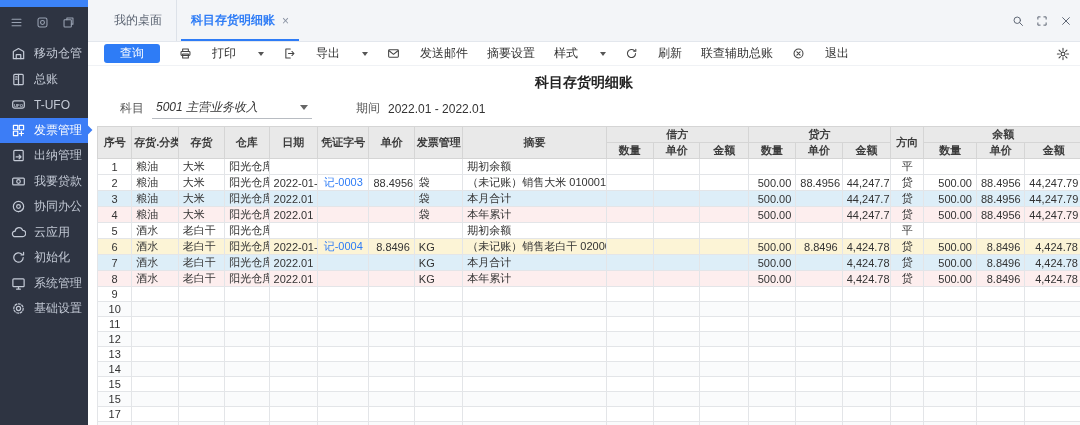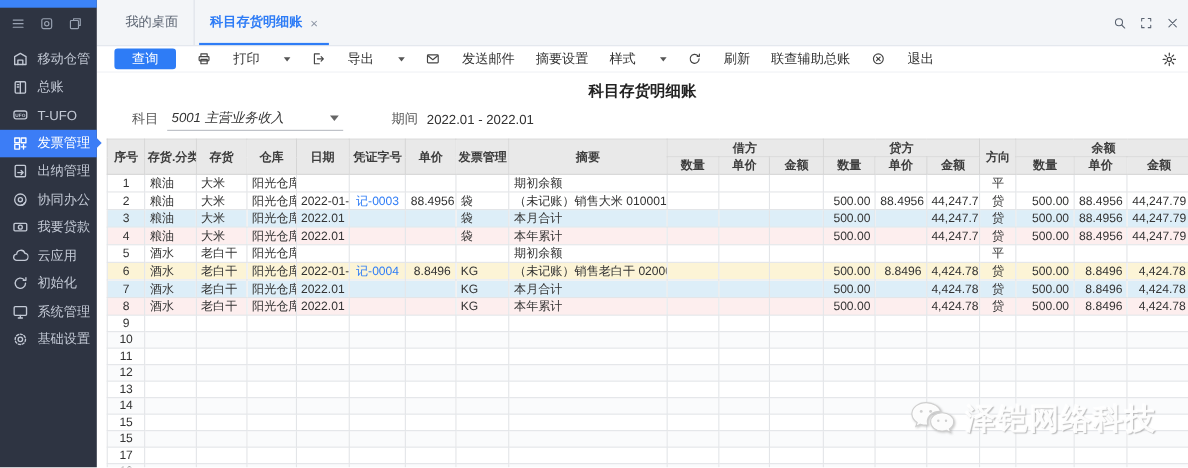--- a/index.html
+++ b/index.html
@@ -141,35 +141,35 @@
             <svg viewBox="0 0 16 16" fill="none" stroke="currentColor" stroke-width="1.3" stroke-linecap="round" stroke-linejoin="round">
               <rect x="3" y="2.5" width="10" height="11" rx="1"></rect>
               <path d="M5.5 9.5h5M8.7 7.5l2 2-2 2"></path>
             </svg>
           </span>
           <span>出纳管理</span>
         </div>
         <div class="side-item">
           <span style="display: flex;">
             <svg viewBox="0 0 16 16" fill="none" stroke="currentColor" stroke-width="1.3" stroke-linecap="round" stroke-linejoin="round">
+              <rect x="1.8" y="4.4" width="12.4" height="7.2" rx="1"></rect>
+              <circle cx="8" cy="8" r="1.9"></circle>
+            </svg>
+          </span>
+          <span>我要贷款</span>
+        </div>
+        <div class="side-item">
+          <span style="display: flex;">
+            <svg viewBox="0 0 16 16" fill="none" stroke="currentColor" stroke-width="1.3" stroke-linecap="round" stroke-linejoin="round">
               <circle cx="8" cy="8" r="5.5"></circle>
               <circle cx="8" cy="8" r="2"></circle>
               <path d="M12.6 10.6A5.5 5.5 0 018 13.5"></path>
             </svg>
           </span>
           <span>协同办公</span>
-        </div>
-        <div class="side-item">
-          <span style="display: flex;">
-            <svg viewBox="0 0 16 16" fill="none" stroke="currentColor" stroke-width="1.3" stroke-linecap="round" stroke-linejoin="round">
-              <rect x="1.8" y="4.4" width="12.4" height="7.2" rx="1"></rect>
-              <circle cx="8" cy="8" r="1.9"></circle>
-            </svg>
-          </span>
-          <span>我要贷款</span>
         </div>
         <div class="side-item">
           <span style="display: flex;">
             <svg viewBox="0 0 16 16" fill="none" stroke="currentColor" stroke-width="1.3" stroke-linecap="round" stroke-linejoin="round">
               <path d="M4.6 12.5a3 3 0 01-.2-6 4.1 4.1 0 018-0.9 2.7 2.7 0 01-.4 6.9z"></path>
             </svg>
           </span>
           <span>云应用</span>
         </div>
         <div class="side-item">
@@ -762,28 +762,15 @@
               <td class="a-r"></td>
               <td class="a-r"></td>
               <td class="a-c"></td>
               <td class="a-r"></td>
               <td class="a-r"></td>
               <td class="a-r"></td>
             </tr>
           </tbody>
       </table>
 
-      <div class="watermark">
-        <span id="wm-icon" style="display: flex;">
-            <svg viewBox="0 0 44 36" fill="rgba(255,255,255,0.95)" stroke="#cfcfcf" stroke-width="1">
-              <path d="M16 3C8.8 3 3 7.6 3 13.2c0 3.2 1.9 6 4.8 7.9l-1.2 3.6 4.1-2.1c1.6.5 3.4.8 5.3.8.5 0 1 0 1.5-.1-.3-.9-.5-1.9-.5-2.9 0-5.2 5-9.4 11.2-9.4.4 0 .8 0 1.2.1C28.1 6.6 22.6 3 16 3z"></path>
-              <path d="M41 20.5c0-4.6-4.7-8.3-10.5-8.3S20 15.9 20 20.5s4.7 8.3 10.5 8.3c1.4 0 2.8-.2 4-.6l3.6 1.8-1-3.1c2.4-1.5 3.9-3.9 3.9-6.4z"></path>
-              <circle cx="11.5" cy="11" r="1.3" fill="#cfcfcf" stroke="none"></circle>
-              <circle cx="20" cy="11" r="1.3" fill="#cfcfcf" stroke="none"></circle>
-              <circle cx="27" cy="19.5" r="1.1" fill="#cfcfcf" stroke="none"></circle>
-              <circle cx="34" cy="19.5" r="1.1" fill="#cfcfcf" stroke="none"></circle>
-            </svg>
-          </span>
-        <span>泽铠网络科技</span>
-      </div>
     </div>
   </div>
 </div>
 
 </body></html>

